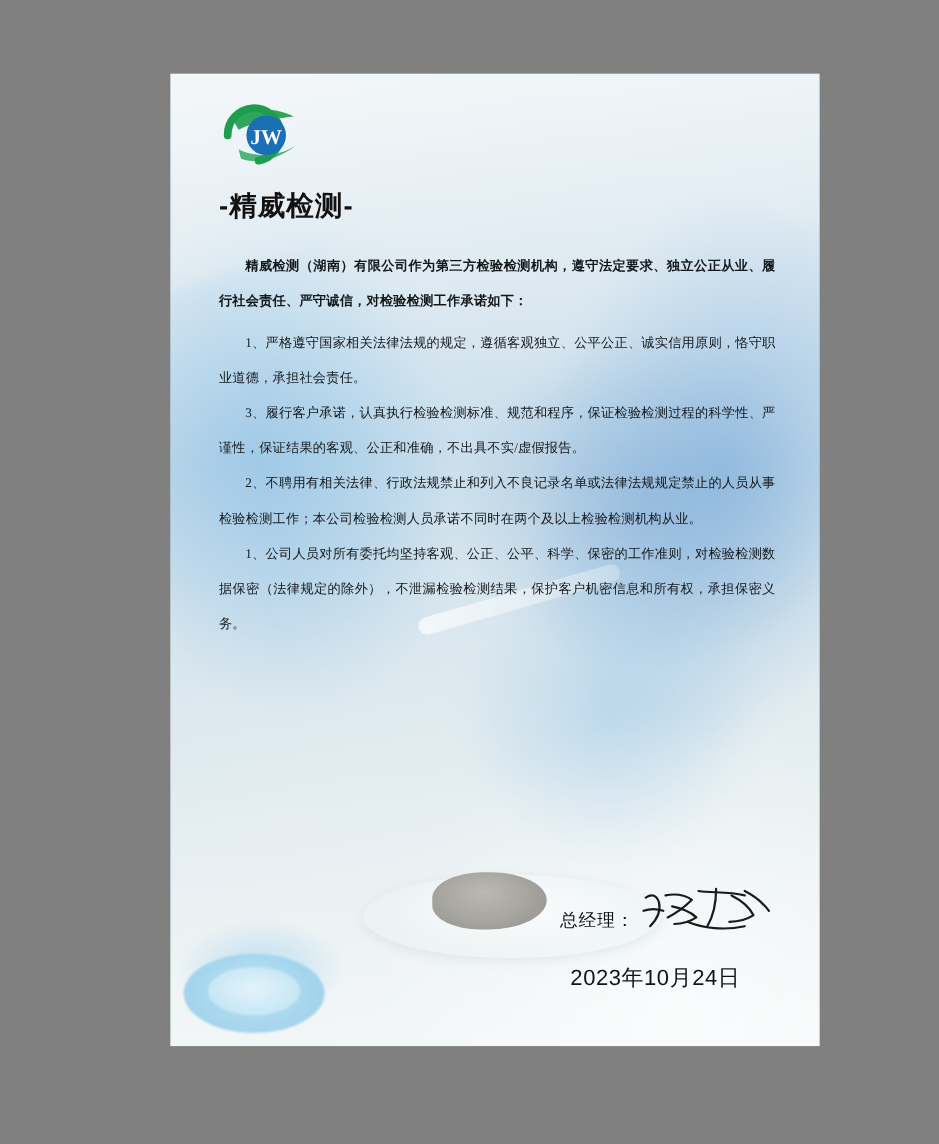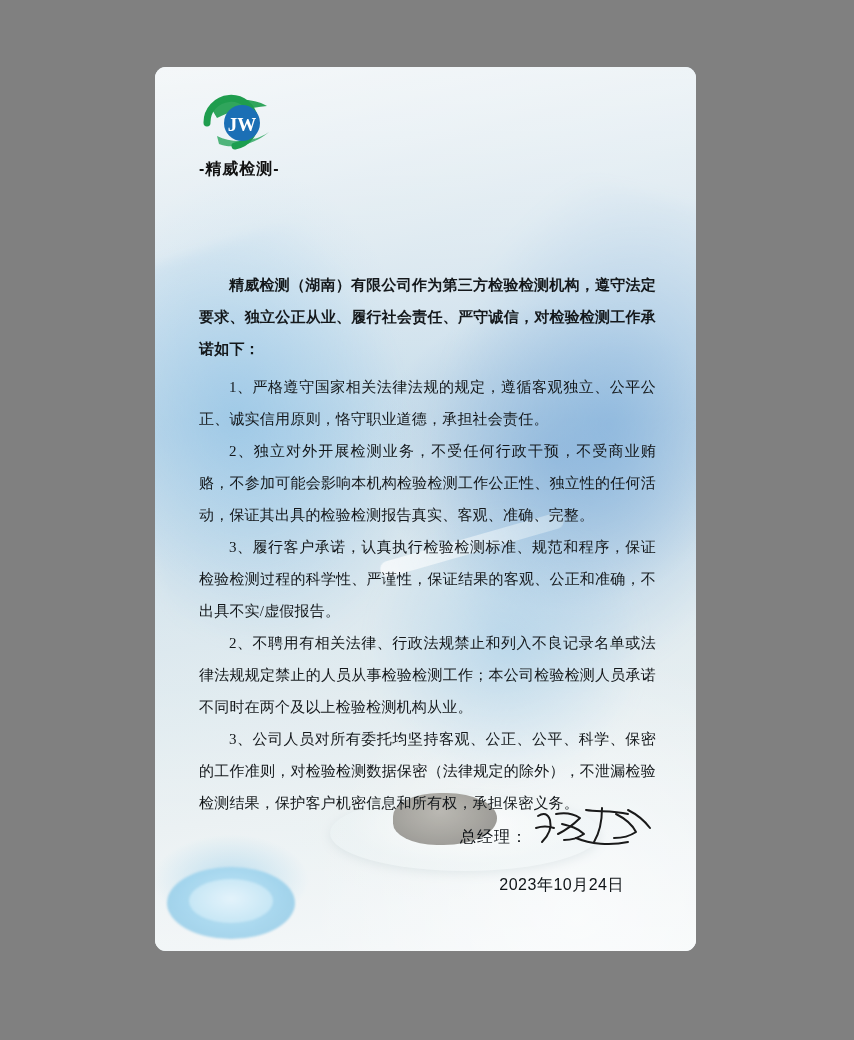--- a/index.html
+++ b/index.html
@@ -10,25 +10,24 @@
   body {
     width: 854px;
     height: 1040px;
     font-family: "Liberation Sans", sans-serif;
     overflow: hidden;
   }
   #page {
     position: absolute;
     left: 155px;
     top: 67px;
-    width: 541px;
+    width: 590px;
     height: 884px;
     overflow: hidden;
     background: #dfe7ea;
-    border-radius: 11px;
   }
   
   .bg {
     position: absolute;
     inset: 0;
     background:
       radial-gradient(circle at 78% 96%, rgba(255,255,255,0.55) 0%, rgba(255,255,255,0) 28%),
       radial-gradient(ellipse 230px 120px at 52% 86%, rgba(226,233,233,0.95) 0%, rgba(226,233,233,0.0) 62%),
       radial-gradient(ellipse 120px 70px at 14% 92%, rgba(120,190,225,0.75) 0%, rgba(120,190,225,0) 65%),
       radial-gradient(ellipse 260px 220px at 74% 44%, rgba(96,150,200,0.62) 0%, rgba(96,150,200,0) 70%),
@@ -131,24 +130,24 @@
     left: 42px;
     top: 25px;
     width: 250px;
   }
   .logo-mark {
     width: 86px;
     height: 62px;
     position: relative;
   }
   .logo-text {
-    margin-top: 5px;
+    margin-top: 16px;
     font-family: Liberation Sans, sans-serif;
     font-weight: bold;
-    font-size: 16px;
+    font-size: 25px;
     letter-spacing: 1px;
     color: #111;
     text-align: left;
     padding-left: 2px;
   }
   h1.title {
     position: absolute;
     top: 92px;
     left: 0;
     right: 0;
@@ -160,24 +159,23 @@
     letter-spacing: 7px;
     color: #0b0b0b;
     text-indent: 7px;
   }
   .body-text {
     position: absolute;
     left: 44px;
     right: 40px;
     top: 158px;
     color: #14181b;
-    font-size: 15px;
+    font-size: 12px;
     line-height: 32px;
     text-align: justify;
-    margin-top: 44px;
   }
   .lead {
     font-weight: bold;
     text-indent: 2em;
     margin: 0 0 6px 0;
     letter-spacing: 0.2px;
   }
   .clause {
     margin: 0;
     text-indent: 2em;
@@ -200,21 +198,21 @@
   }
   .sign-img {
     width: 122px;
     height: 48px;
     position: relative;
   }
   .date {
     position: absolute;
     right: 72px;
     top: 808px;
-    font-size: 16px;
+    font-size: 20px;
     color: #0e1316;
     letter-spacing: 0.5px;
   }
 </style>
 </head>
 <body>
 
 <div id="page">
 
   <div class="bg"></div>
@@ -240,24 +238,23 @@
           <text x="45" y="39" font-family="Liberation Serif, serif" font-size="19" font-weight="bold" fill="#ffffff" text-anchor="middle">JW</text>
         </svg>
       </div>
       <div class="logo-text">-精威检测-</div>
     </div>
 
 
     <div class="body-text">
       <p class="lead">精威检测（湖南）有限公司作为第三方检验检测机构，遵守法定要求、独立公正从业、履行社会责任、严守诚信，对检验检测工作承诺如下：</p>
       <p class="clause">1、严格遵守国家相关法律法规的规定，遵循客观独立、公平公正、诚实信用原则，恪守职业道德，承担社会责任。</p>
-      <p class="clause">2、独立对外开展检测业务，不受任何行政干预，不受商业贿赂，不参加可能会影响本机构检验检测工作公正性、独立性的任何活动，保证其出具的检验检测报告真实、客观、准确、完整。</p>
       <p class="clause">3、履行客户承诺，认真执行检验检测标准、规范和程序，保证检验检测过程的科学性、严谨性，保证结果的客观、公正和准确，不出具不实/虚假报告。</p>
       <p class="clause">2、不聘用有相关法律、行政法规禁止和列入不良记录名单或法律法规规定禁止的人员从事检验检测工作；本公司检验检测人员承诺不同时在两个及以上检验检测机构从业。</p>
-      <p class="clause">3、公司人员对所有委托均坚持客观、公正、公平、科学、保密的工作准则，对检验检测数据保密（法律规定的除外），不泄漏检验检测结果，保护客户机密信息和所有权，承担保密义务。</p>
+      <p class="clause">1、公司人员对所有委托均坚持客观、公正、公平、科学、保密的工作准则，对检验检测数据保密（法律规定的除外），不泄漏检验检测结果，保护客户机密信息和所有权，承担保密义务。</p>
     </div>
 
     <div class="sign-row">
       <span class="sign-label">总经理：</span>
       <span class="sign-img">
         <svg width="122" height="48" viewBox="0 0 122 48" xmlns="http://www.w3.org/2000/svg">
           <g fill="none" stroke="#1a1a1a" stroke-width="2" stroke-linecap="round" stroke-linejoin="round">
             <path d="M6 12 C12 8, 16 10, 18 16 C20 24, 16 32, 10 38"></path>
             <path d="M4 24 C10 22, 16 22, 22 24"></path>
             <path d="M24 10 C34 8, 42 10, 48 14 C42 20, 34 26, 26 30"></path>

